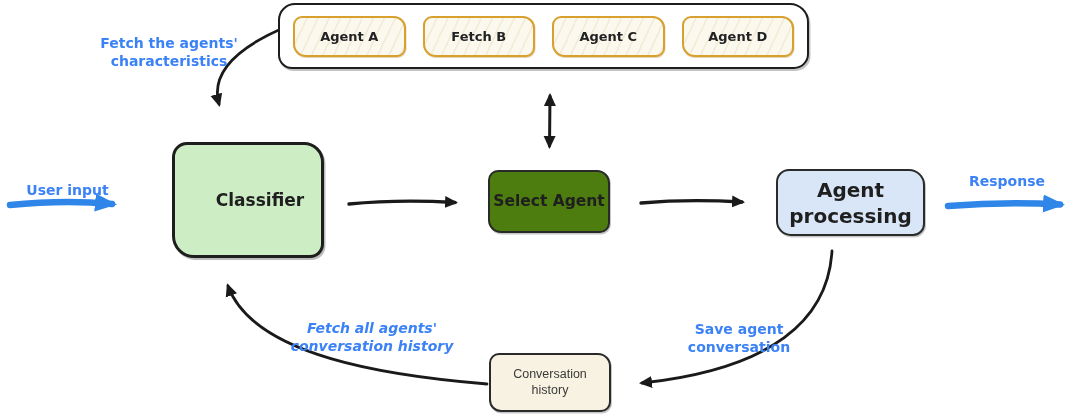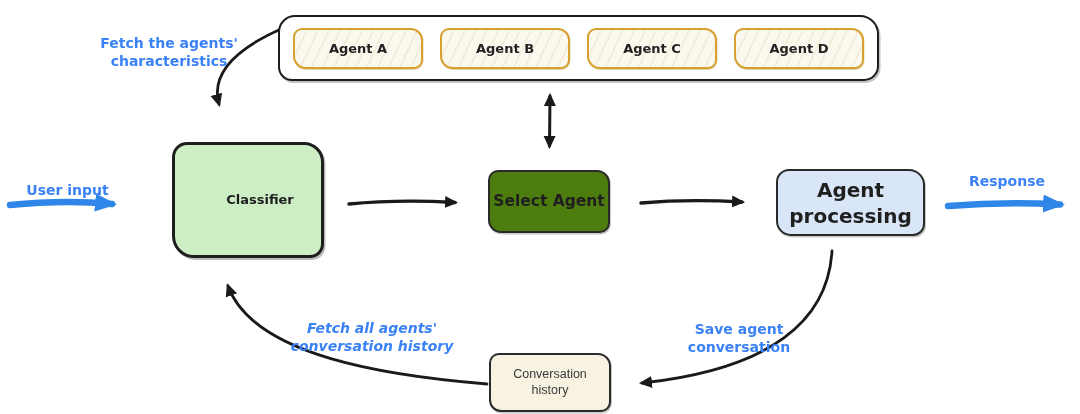--- a/index.html
+++ b/index.html
@@ -15,31 +15,30 @@
   svg.overlay {
     position: absolute;
     left: 0; top: 0;
     width: 1080px; height: 414px;
     pointer-events: none;
   }
   
   .agents-panel {
     position: absolute;
     left: 278px; top: 3px;
-    width: 601px; height: 66px;
+    width: 531px; height: 66px;
     box-sizing: border-box;
     background: #ffffff;
     border: 2.4px solid #1d1d1d;
     border-radius: 17px 19px 15px 14px;
     box-shadow: 1.5px 2px 0 rgba(40,40,40,.28);
     display: flex;
     align-items: center;
     gap: 17px;
     padding: 0 13px;
-    margin-top: 12px;
   }
   .agent-box {
     flex: 1;
     height: 41px;
     box-sizing: border-box;
     border: 2.6px solid #d7a02f;
     border-radius: 9px 12px 9px 13px;
     background-color: #fbf8ee;
     background-image: repeating-linear-gradient(115deg,
       rgba(199,157,84,0.13) 0 1.8px, transparent 1.8px 10px);
@@ -63,21 +62,21 @@
     white-space: pre-line;
     line-height: 1.3;
   }
   .classifier {
     left: 172px; top: 142px;
     width: 152px; height: 116px;
     background: #cdeec5;
     border: 3px solid #1e1e1e;
     border-radius: 15px 20px 14px 22px;
     box-shadow: 1.5px 2px 0 rgba(30,30,30,.3);
-    font-size: 13px;
+    font-size: 17px;
     padding-left: 24px;
   }
   .select-agent {
     left: 488px; top: 170px;
     width: 122px; height: 63px;
     background: #4d7c0f;
     border: 2.3px solid #2a2a2a;
     border-radius: 10px 13px 10px 13px;
     box-shadow: 1px 1.5px 0 rgba(30,30,30,.25);
     font-size: 15.5px;
@@ -150,21 +149,21 @@
     <path d="M 832 251 C 828 320, 772 369, 642 383" fill="none" stroke="#1a1a1a" stroke-width="2.8" stroke-linecap="round" marker-end="url(#mh-black)"></path>
 
     <path d="M 487 384 C 390 376, 254 357, 228 286" fill="none" stroke="#1a1a1a" stroke-width="2.8" stroke-linecap="round" marker-end="url(#mh-black)"></path>
   </svg>
 
   <div class="agents-panel">
     <div class="agent-box">
       <span>Agent A</span>
     </div>
     <div class="agent-box">
-      <span>Agent B</span>
+      <span>Fetch B</span>
     </div>
     <div class="agent-box">
       <span>Agent C</span>
     </div>
     <div class="agent-box">
       <span>Agent D</span>
     </div>
   </div>
 
   <div class="node classifier">

